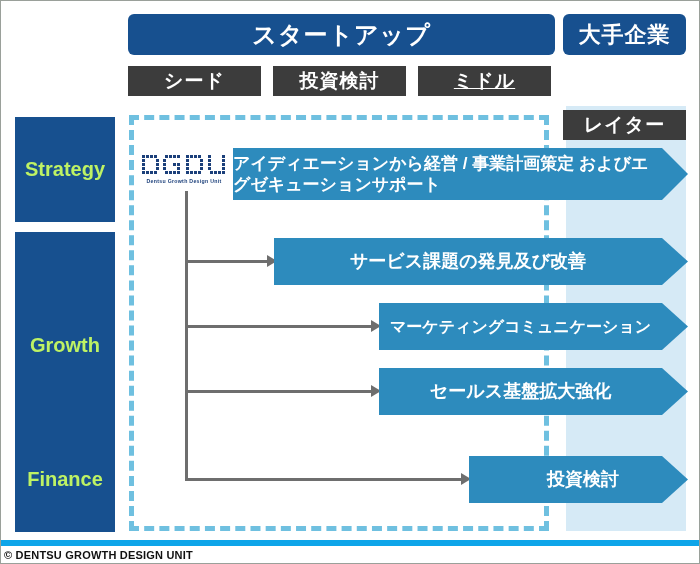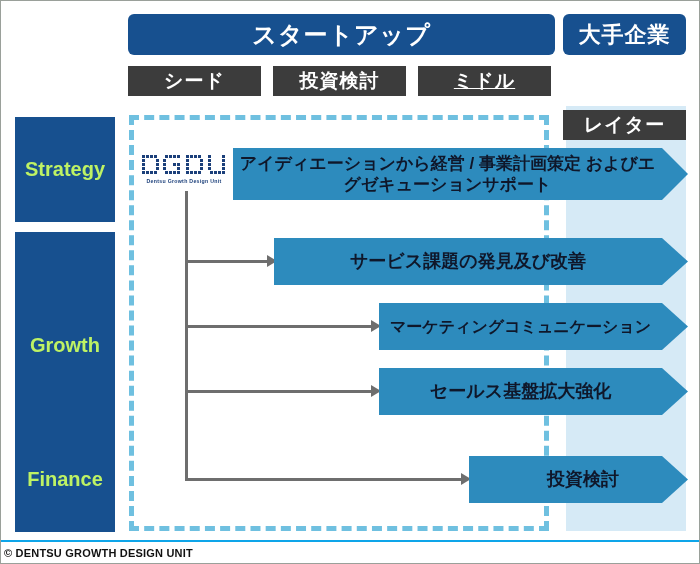--- a/index.html
+++ b/index.html
@@ -110,25 +110,25 @@
     width: 0; height: 0;
     border-top: 6px solid transparent;
     border-bottom: 6px solid transparent;
     border-left: 10px solid #6e6e6e;
   }
 
   
   .service-arrow {
     position: absolute;
     background: #2d8bbd;
-    color: #0f172a;
-    display: flex;
-    align-items: center;
-    justify-content: center;
-    text-align: center;
+    color: #ffffff;
+    display: flex;
+    align-items: center;
+    justify-content: center;
+    text-align: left;
     font-weight: bold;
     box-sizing: border-box;
     line-height: 1.25;
     padding-right: 26px;
     clip-path: polygon(0 0, calc(100% - 26px) 0, 100% 50%, calc(100% - 26px) 100%, 0 100%);
   }
   #svc-0 { left: 232px; top: 147px; width: 455px; height: 52px; font-size: 17px; }
   #svc-1 { left: 273px; top: 237px; width: 414px; height: 47px; font-size: 18px; }
   #svc-2 { left: 378px; top: 302px; width: 309px; height: 47px; font-size: 16px; }
   #svc-3 { left: 378px; top: 367px; width: 309px; height: 47px; font-size: 18px; }
@@ -155,21 +155,21 @@
     font-weight: bold;
     white-space: nowrap;
   }
 
   
   #footer-bar {
     position: absolute;
     left: 0; bottom: 0;
     width: 700px; height: 23px;
     background: #ffffff;
-    border-top: 2px solid #0ea5e9;
+    border-top: 6px solid #0ea5e9;
     box-sizing: border-box;
     display: flex;
     align-items: center;
   }
   #footer-text {
     font-size: 11px;
     font-weight: bold;
     color: #111111;
     padding-left: 3px;
     letter-spacing: 0.2px;

